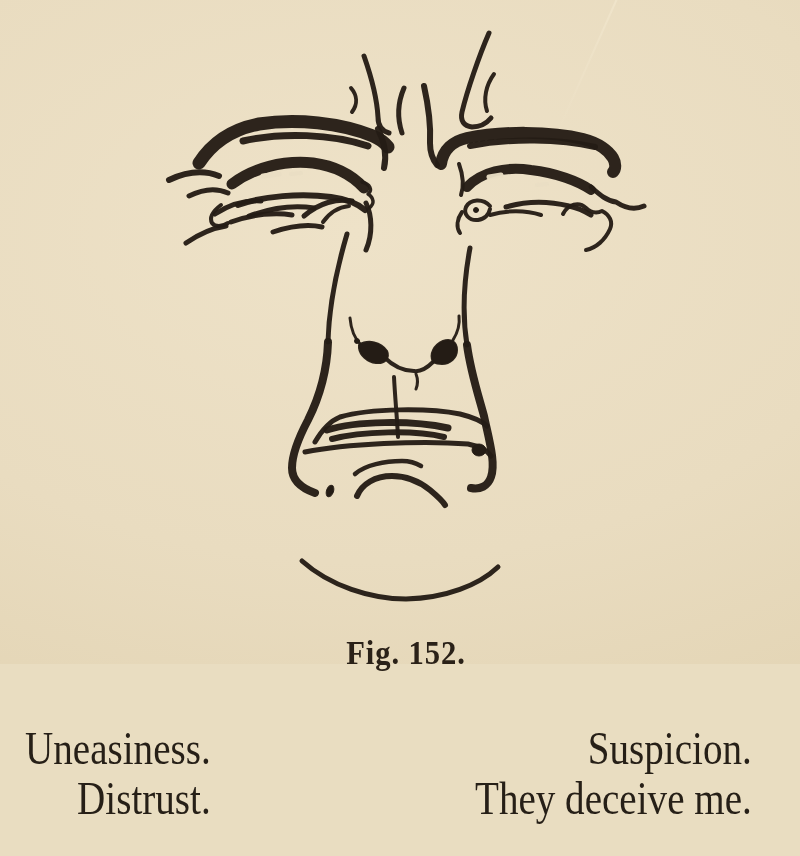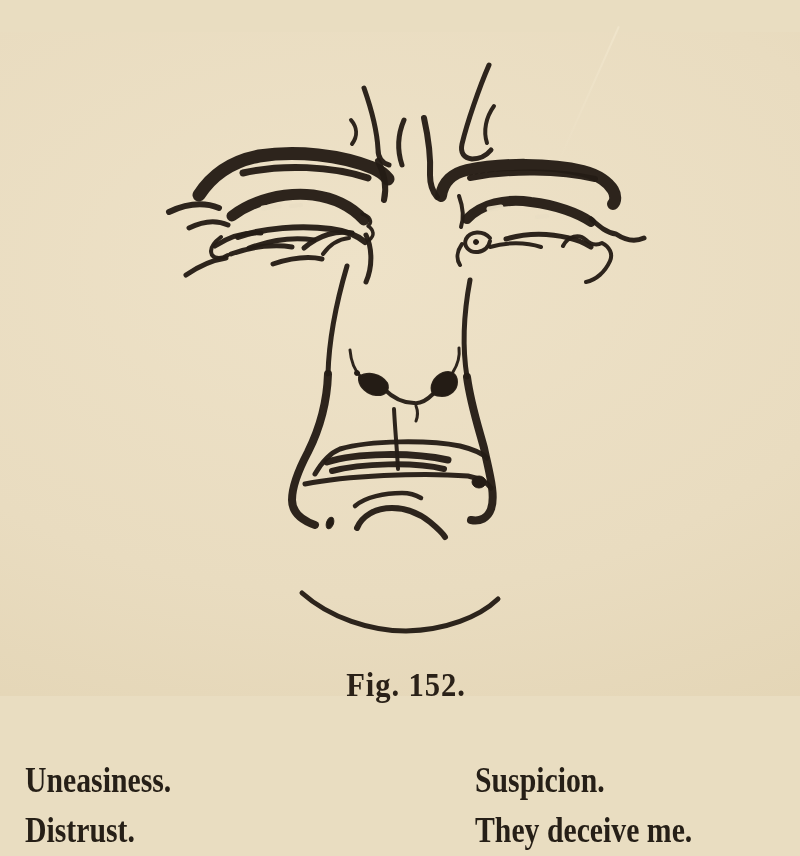--- a/index.html
+++ b/index.html
@@ -6,39 +6,38 @@
   body{
     width:800px;height:856px;
     font-family:"Liberation Serif","DejaVu Serif",serif;
     background:#e9ddc1;
     overflow:hidden;
   }
   .page{
     position:relative;width:800px;height:664px;
     background:
       radial-gradient(ellipse 120% 90% at 45% 35%, #eee2c8 0%, #e9dcc0 55%, #e2d3b2 100%);
-    margin-top: 32px;
   }
   
   .crease{
     position:absolute;left:618px;top:-6px;width:2px;height:150px;
     background:linear-gradient(#f4ead2, rgba(244,234,210,0));
     transform:rotate(24deg);transform-origin:top left;opacity:.55;
   }
   .sketch{position:absolute;left:0;top:0;width:800px;height:856px;}
   .caption{
     position:absolute;left:0;top:634px;width:812px;
     text-align:center;
     font-weight:bold;font-size:34px;color:#2a2118;
     letter-spacing:1px;
     transform:scaleX(.9);transform-origin:50% 50%;
   }
   .label-col{
     position:absolute;top:724px;
-    font-weight:bold;font-size:35px;line-height:50px;color:#261f17;
+    font-weight:normal;font-size:46px;line-height:50px;color:#261f17;text-align:right;
   }
   .label-col .line{
     transform:scaleX(.85);transform-origin:left top;
     white-space:nowrap;
   }
   .label-col.left{left:25px;}
   .label-col.right{left:475px;}
 </style>
 </head>
 <body>

